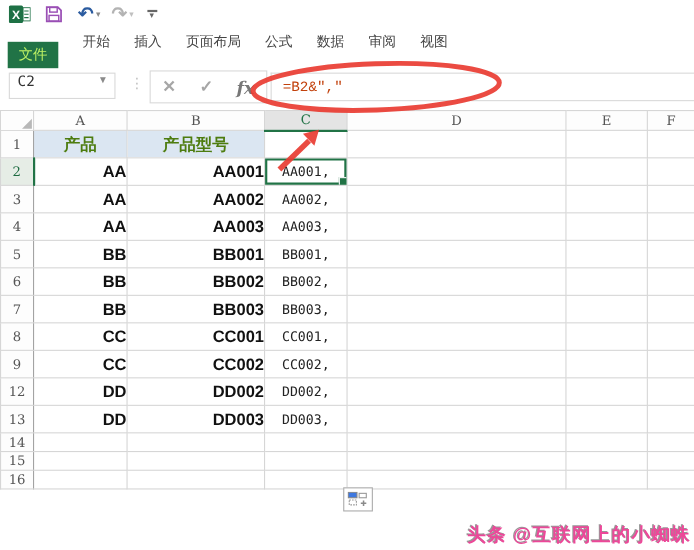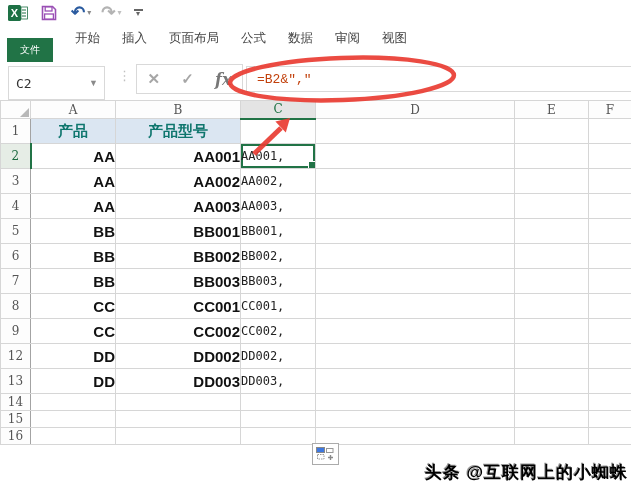--- a/index.html
+++ b/index.html
@@ -14,25 +14,25 @@
   .excel-logo{margin-left:8px;}
   .save-btn{margin-left:13px;}
   .undo-btn{margin-left:14px;color:#2b5b9f;font-size:17px;font-weight:bold;line-height:1;}
   .redo-btn{margin-left:10px;color:#b3b3b3;font-size:17px;font-weight:bold;line-height:1;}
   .mini-caret{font-size:8px;color:#8a8a8a;margin-left:2px;}
   .qat-more{margin-left:12px;display:flex;flex-direction:column;align-items:center;cursor:pointer;}
   .qat-more .bar{width:9px;border-top:2px solid #666;}
   .qat-more .caret{font-size:8px;color:#666;line-height:5px;}
   
   .tabs-row{position:absolute;left:7px;top:26px;right:0;height:24px;display:flex;align-items:center;}
-  .file-tab{background:#217346;color:#ffffff;width:46px;height:24px;display:flex;align-items:center;justify-content:center;font-size:10px;cursor:pointer;margin-top:24px;}
+  .file-tab{background:#217346;color:#bef264;width:46px;height:24px;display:flex;align-items:center;justify-content:center;font-size:13px;cursor:pointer;margin-top:24px;}
   .tab{margin-left:22px;font-size:12.5px;color:#444;cursor:pointer;white-space:nowrap;}
   .tab:first-of-type{margin-left:17px;}
   
-  .name-box{position:absolute;left:8px;top:66px;width:97px;height:34px;border:1px solid #d9d9d9;display:flex;align-items:center;background:#fff;box-sizing:border-box;}
+  .name-box{position:absolute;left:8px;top:66px;width:97px;height:24px;border:1px solid #d9d9d9;display:flex;background:#fff;box-sizing:border-box;}
   .name-box .val{padding-left:7px;font-family:"DejaVu Sans Mono",monospace;font-size:13px;color:#333;flex:1;}
   .name-box .caret{color:#8a8a8a;font-size:9px;padding-right:6px;}
   .fbar-dots{position:absolute;left:118px;top:69px;color:#c0c0c0;font-size:13px;line-height:1;}
   .fx-box{position:absolute;left:136px;top:64px;width:107px;height:30px;border:1px solid #d9d9d9;display:flex;align-items:center;justify-content:space-around;background:#fff;box-sizing:border-box;}
   .fx-cancel{color:#a6a6a6;font-size:15px;font-weight:bold;}
   .fx-check{color:#a6a6a6;font-size:15px;font-weight:bold;}
   .fx-label{color:#777;font-size:16px;font-style:italic;font-family:"DejaVu Serif",serif;font-weight:bold;}
   .formula-box{position:absolute;left:246px;top:66px;right:0;height:26px;border:1px solid #d9d9d9;border-right:none;display:flex;align-items:center;background:#fff;box-sizing:border-box;}
   .formula-text{font-family:"Liberation Mono",monospace;font-size:13px;color:#c2410c;padding-left:10px;}
   
@@ -40,29 +40,29 @@
   table.sheet th,table.sheet td{border:1px solid #d6d6d6;padding:0;overflow:hidden;white-space:nowrap;box-sizing:border-box;}
   thead th{height:18px;background:#fdfdfd;border-bottom:1px solid #a3a3a3;font-family:"DejaVu Serif",serif;font-size:12px;font-weight:normal;color:#555;text-align:center;}
   thead th.sel-col{background:#e4e4e4;border-bottom:2px solid #217346;color:#217346;}
   thead th.corner{position:relative;}
   thead th.corner::after{content:"";position:absolute;right:1px;bottom:1px;width:0;height:0;border-left:9px solid transparent;border-bottom:9px solid #b8b8b8;}
   tbody th.rowhdr{background:#fdfdfd;font-family:"DejaVu Serif",serif;font-size:12px;font-weight:normal;color:#555;text-align:center;border-right:1px solid #a3a3a3;}
   tbody th.rowhdr.sel{background:#e6ede6;color:#1d6b41;border-right:2px solid #217346;}
   tr.header-row{height:25px;}
   tr.r-data{height:25px;}
   tr.r-small{height:17px;padding-left:11px;}
-  .hdr-fill{background:#dbe6f2;font-family:"DejaVu Serif",serif;font-weight:bold;font-size:15px;color:#0f766e;text-align:center;}
+  .hdr-fill{background:#dbe6f2;font-family:"DejaVu Serif",serif;font-weight:bold;font-size:15px;color:#4d7c0f;text-align:center;}
   td.col-a,td.col-b{font-family:"Liberation Sans",sans-serif;font-weight:bold;font-size:15px;color:#111;padding-left:4px;text-align:right;}
-  td.col-c{font-family:"DejaVu Sans Mono",monospace;font-size:12px;color:#222;padding-left:3px;text-align:left;}
+  td.col-c{font-family:"DejaVu Sans Mono",monospace;font-size:12px;color:#222;padding-left:3px;text-align:center;}
   td.selected-cell{box-shadow:inset 0 0 0 2px #217346;position:relative;}
   td.selected-cell::after{content:"";position:absolute;right:-1px;bottom:-1px;width:6px;height:6px;background:#217346;border:1px solid #fff;}
   
   svg.annotations{position:absolute;left:0;top:0;width:631px;height:500px;pointer-events:none;}
   .autofill-btn{position:absolute;left:312px;top:443px;width:25px;height:20px;background:#fff;border:1px solid #ababab;display:flex;align-items:center;justify-content:center;cursor:pointer;}
-  .watermark{position:absolute;right:3px;top:461px;font-family:"Liberation Sans",sans-serif;font-weight:bold;font-size:17px;color:#000000;letter-spacing:1px;text-shadow:-1px -1px 0 #989898,1px 1px 0 #ffffff;}
+  .watermark{position:absolute;right:3px;top:475px;font-family:"Liberation Sans",sans-serif;font-weight:bold;font-size:17px;color:#ec4899;letter-spacing:1px;text-shadow:-1px -1px 0 #989898,1px 1px 0 #ffffff;}
 </style>
 </head>
 <body>
 
 <div class="titlebar">
   <span class="qat-item excel-logo">
     <svg width="20" height="18" viewBox="0 0 20 18">
       <rect x="0" y="1" width="13" height="16" rx="1.5" fill="#1e7145"></rect>
       <text x="6.5" y="13" font-size="11" fill="#ffffff" text-anchor="middle" font-weight="bold" font-family="Liberation Sans,sans-serif">X</text>
       <rect x="13" y="3" width="6.5" height="12" fill="#ffffff" stroke="#1e7145" stroke-width="0.8"></rect>

